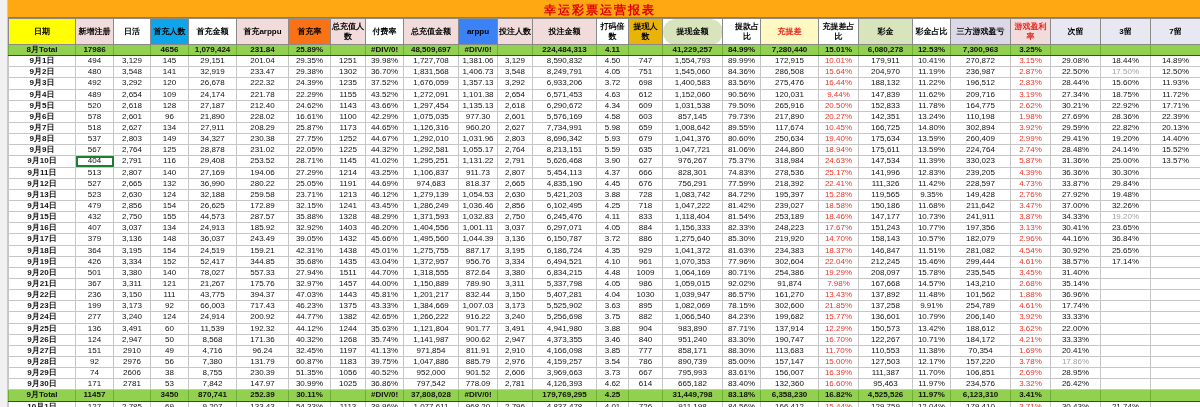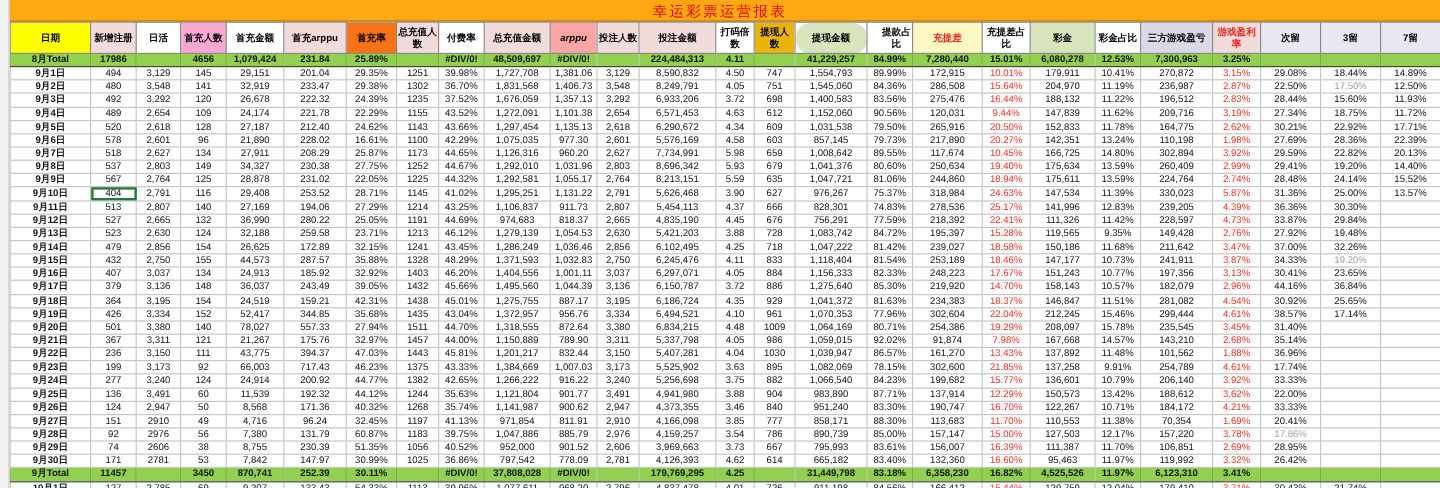--- a/index.html
+++ b/index.html
@@ -19,21 +19,21 @@
     background: #f1f1f1; border-right: 1px solid #c9c9c9;
     z-index: 2;
   }
   #title-band {
     position: absolute; left:0; right:0; top:0; height:18px;
     background: #ffa812;
     border-bottom: 1px solid #b97708;
     text-align: center;
   }
   #title-band .title {
-    color: #e00000; font-weight: normal; font-size: 12px; line-height: 18px;
+    color: #e00000; font-weight: bold; font-size: 12px; line-height: 18px;
     letter-spacing: 2px;
   }
   #report {
     position: absolute; left:8px; top:18px;
     border-collapse: collapse;
     table-layout: fixed;
     width: 1192px;
     font-size: 8px;
     border: 1px solid #555;
   }
@@ -111,28 +111,28 @@
         <col style="width:40px">
         <col style="width:50px">
       <col style="width:50px">
         <col style="width:50px">
     </colgroup>
     <thead>
       <tr>
           <th style="background: rgb(255, 255, 0);">日期</th>
           <th style="background: rgb(242, 220, 219);">新增注册</th>
           <th style="background: rgb(255, 255, 255);">日活</th>
-          <th style="background: #f9a8d4; margin-left: 20px;">首充人数</th>
+          <th style="background: #0ea5e9; margin-left: 20px;">首充人数</th>
           <th style="background: rgb(255, 255, 255);">首充金额</th>
           <th style="background: rgb(242, 220, 219); margin-top: 40px;">首充arppu</th>
           <th style="background: #f97316;">首充率</th>
           <th style="background: rgb(242, 220, 219);">总充值人数</th>
           <th style="background: rgb(255, 255, 255);">付费率</th>
           <th style="background: rgb(242, 220, 219);">总充值金额</th>
-          <th style="background: #fca5a5; font-style: italic;">arppu</th>
+          <th style="background: #3b82f6;">arppu</th>
           <th style="background: rgb(242, 220, 219);">投注人数</th>
           <th style="background: rgb(242, 220, 219);">投注金额</th>
           <th style="background: rgb(255, 255, 255);">打码倍数</th>
           <th style="background: #eab308;">提现人数</th>
           <th style="background: rgb(216, 228, 188); border-radius: 13px;">提现金额</th>
           <th style="background: rgb(255, 255, 255); padding-left: 12px;">提款占比</th>
           <th class="red-h" style="background: #fef9c3;">充提差</th>
           <th style="background: rgb(255, 255, 255);">充提差占比</th>
           <th style="background: rgb(216, 228, 188);">彩金</th>
           <th style="background: rgb(255, 255, 255);">彩金占比</th>
@@ -999,21 +999,21 @@
           <td>2,781</td>
           <td>4,126,393</td>
           <td>4.62</td>
           <td>614</td>
           <td>665,182</td>
           <td>83.40%</td>
           <td>132,360</td>
           <td class="red">16.60%</td>
           <td>95,463</td>
           <td>11.97%</td>
-          <td>119,992</td>
+          <td>234,576</td>
           <td class="red">3.32%</td>
           <td>26.42%</td>
           <td></td>
           <td></td>
         </tr>
         <tr class="total">
           <td class="date">9月Total</td>
           <td>11457</td>
           <td></td>
           <td>3450</td>

